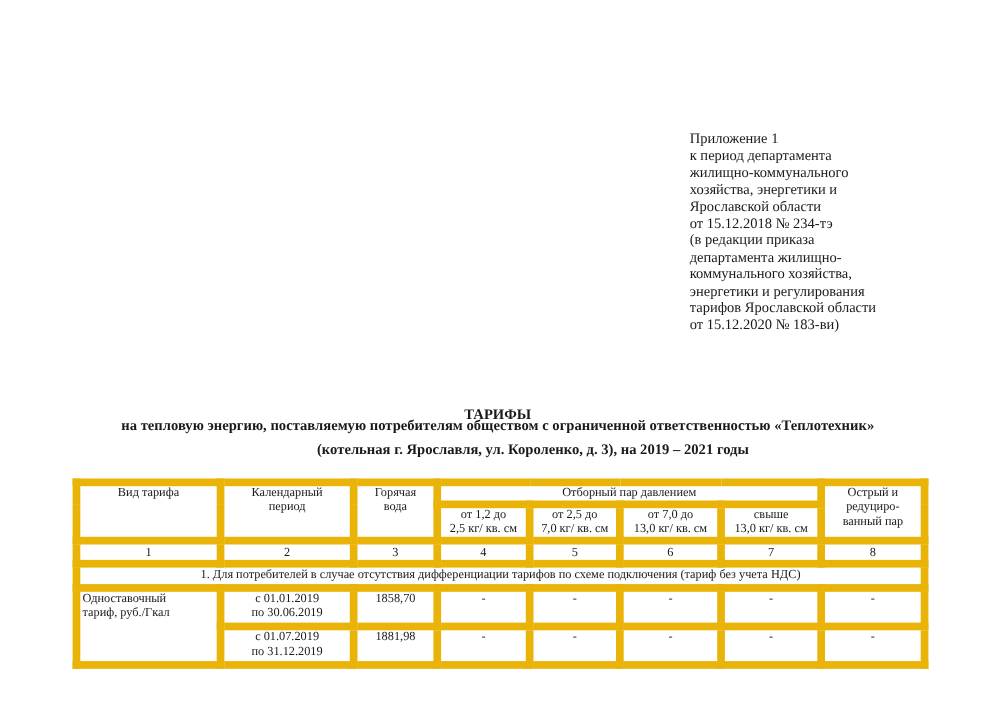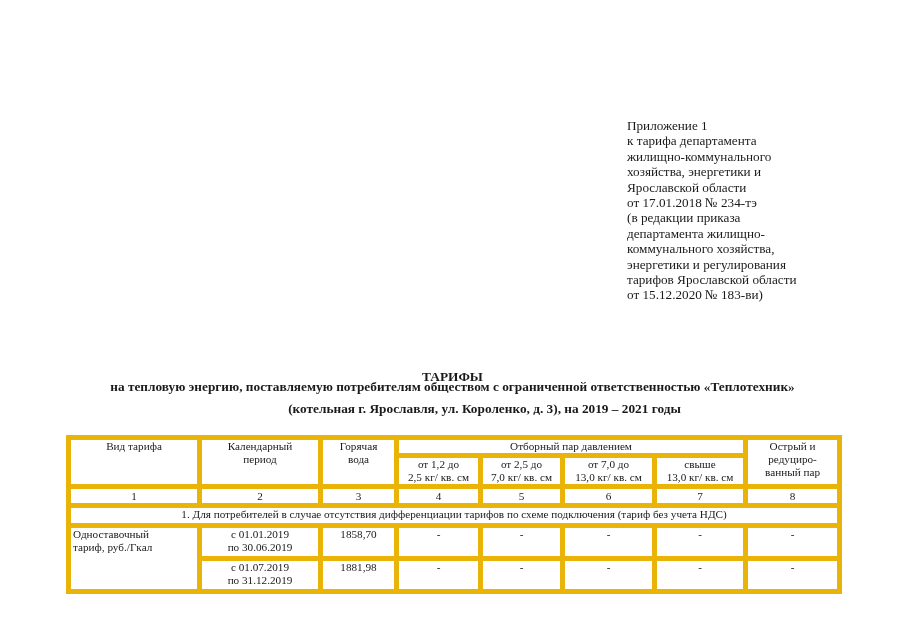--- a/index.html
+++ b/index.html
@@ -9,39 +9,39 @@
               font-size:13.2px; line-height:15.4px; }
   .appendix div { white-space:nowrap; }
   .title { position:absolute; left:0; width:905px; text-align:center;
            font-weight:bold; font-size:13.3px; line-height:16px; }
   .title.t1 { top:369px; }
   .title.t2 { top:379px; }
   .title.t3 { top:401px;padding-left:32px; }
   table.tariffs { position:absolute; left:66px; top:435px; width:771px;
                   border-collapse:collapse; table-layout:fixed;
                   font-size:11.2px; line-height:13px; }
-  table.tariffs td { border:5px solid #eab308; padding:0 2px; vertical-align:top;
+  table.tariffs td { border:7px solid #eab308; padding:0 2px; vertical-align:top;
                      text-align:center; }
   table.tariffs tr.numrow td { border-top:2px solid #555; height:14px; vertical-align:middle; }
   table.tariffs td.left { text-align:left; }
   .h-main { height:14px; }
   .h-sub { height:28px; }
   .sec td { height:15px; }
   .drow td { height:28px; }
 </style>
 </head>
 <body>
 
 <div class="appendix">
   <div>Приложение 1</div>
-  <div>к тарифа департамента</div>
+  <div>к период департамента</div>
   <div>жилищно-коммунального</div>
   <div>хозяйства, энергетики и</div>
   <div>Ярославской области</div>
-  <div>от 17.01.2018 № 234-тэ</div>
+  <div>от 15.12.2018 № 234-тэ</div>
   <div>(в редакции приказа</div>
   <div>департамента жилищно-</div>
   <div>коммунального хозяйства,</div>
   <div>энергетики и регулирования</div>
   <div>тарифов Ярославской области</div>
   <div>от 15.12.2020 № 183-ви)</div>
 </div>
 
 <div class="title t1">ТАРИФЫ</div>
 <div class="title t2">на тепловую энергию, поставляемую потребителям обществом с ограниченной ответственностью «Теплотехник»</div>

